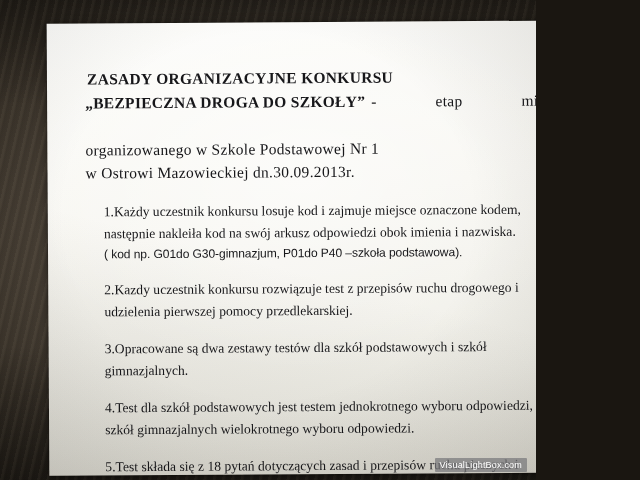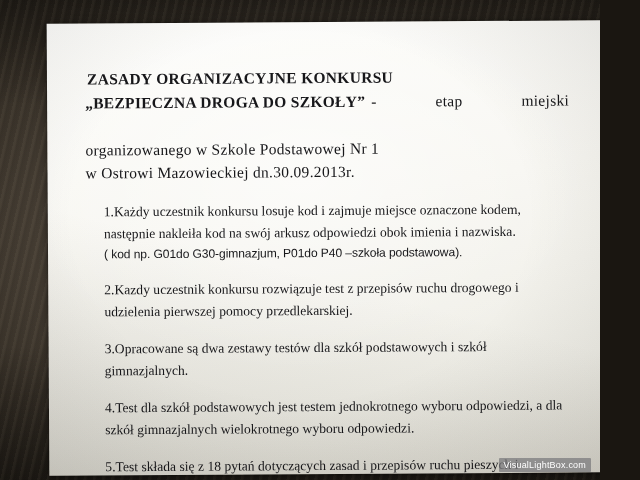--- a/index.html
+++ b/index.html
@@ -10,21 +10,21 @@
     width: 640px;
     height: 480px;
     overflow: hidden;
     font-family: "Liberation Serif", serif;
     background: #1a1611;
   }
 
   
   #photo {
     position: relative;
-    width: 600px;
+    width: 536px;
     height: 480px;
     background:
       radial-gradient(ellipse 120% 80% at 50% 50%, #5c5246 0%, #3a332a 55%, #211d17 100%);
     overflow: hidden;
   }
   #photo::before {
     
     content: "";
     position: absolute;
     inset: 0;

